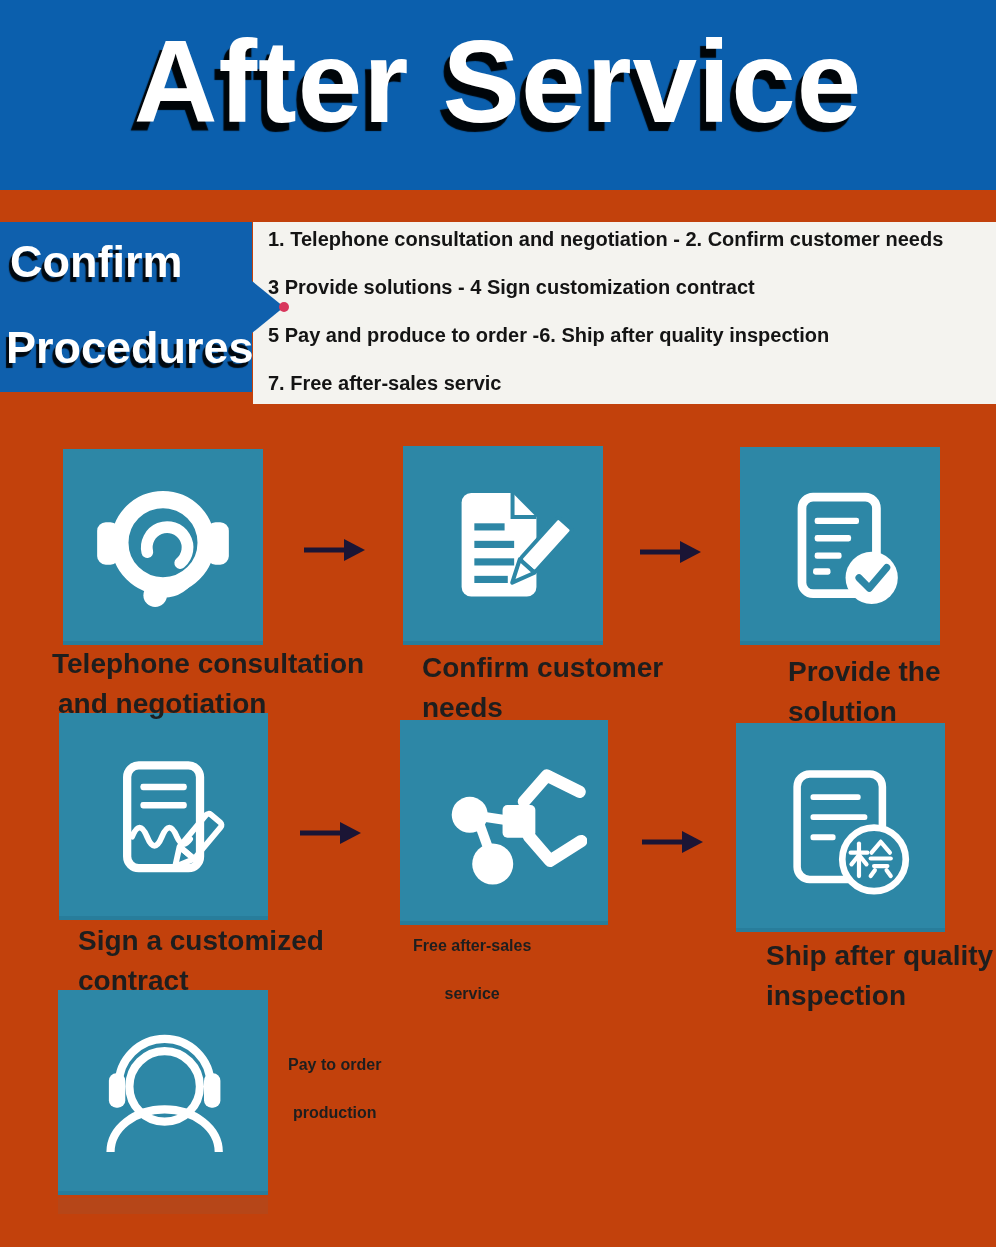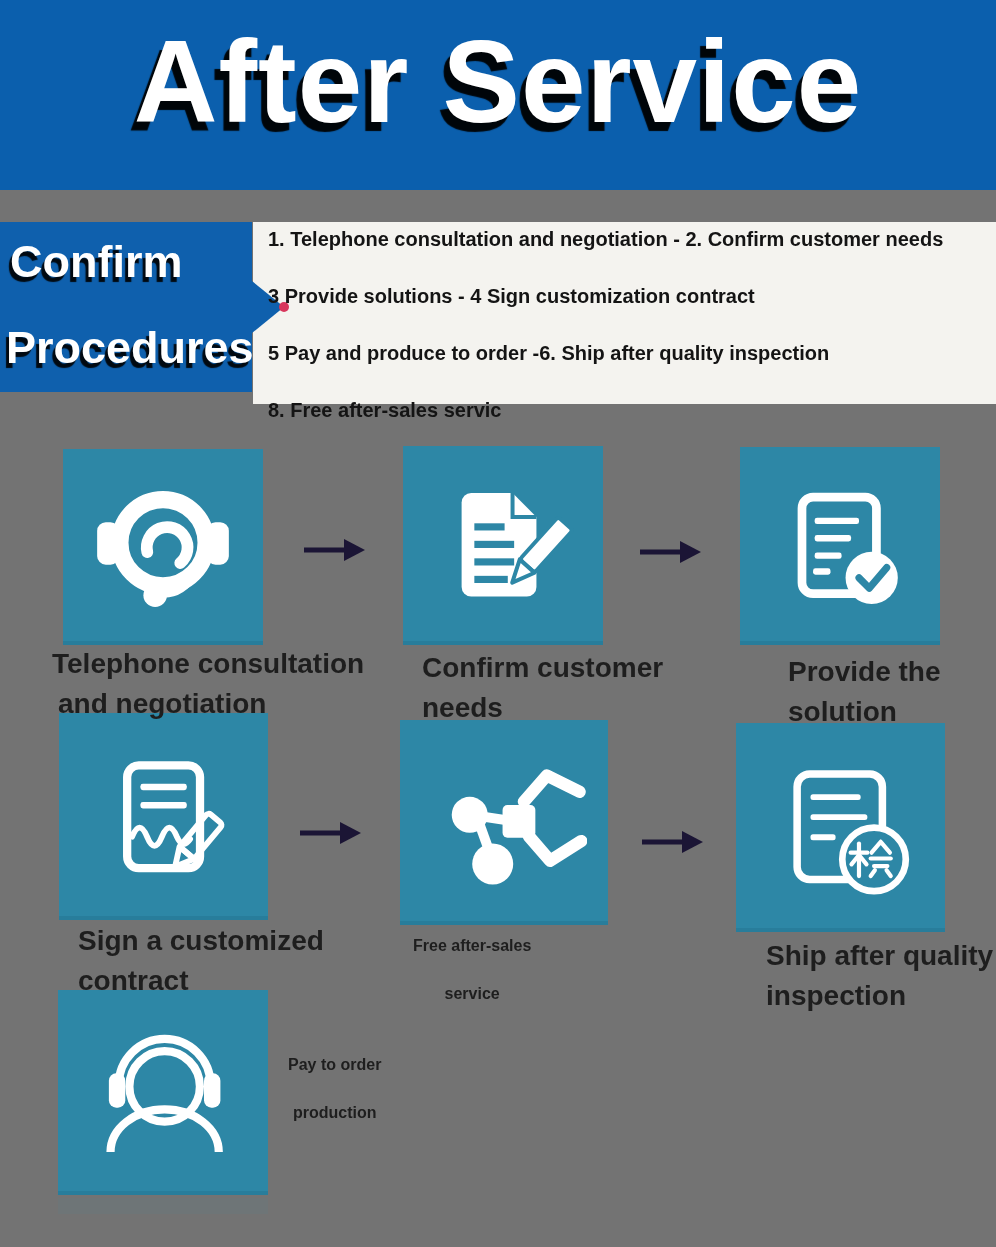--- a/index.html
+++ b/index.html
@@ -1,16 +1,16 @@
 <!DOCTYPE html>
 <html><head>
 <meta charset="utf-8">
 <style>
   html,body{margin:0;padding:0;background:#fff;}
-  .page{position:relative;width:996px;height:1247px;background:#737373;
+  .page{position:relative;width:996px;height:1247px;background:#c2410c;
         font-family:"Liberation Sans",sans-serif;overflow:hidden;}
 
   
   .banner{position:absolute;left:0;top:0;width:996px;height:190px;background:#0b5fad;
           display:flex;align-items:center;justify-content:center;}
   .banner h1{margin:0;padding-bottom:26px;font-size:116px;font-weight:bold;color:#ffffff;
              letter-spacing:1px;white-space:nowrap;
              text-shadow:-6px 9px 1px rgba(0,0,0,0.95);}
 
   
@@ -19,21 +19,21 @@
   .ribbon-arrow{position:absolute;left:252px;top:281px;width:0;height:0;
                 border-top:26px solid transparent;border-bottom:26px solid transparent;
                 border-left:32px solid #0f60ad;}
   .ribbon-dot{position:absolute;left:279px;top:302px;width:10px;height:10px;border-radius:50%;
               background:#d8365c;}
   .ribbon-word{position:absolute;color:#ffffff;font-weight:bold;font-size:45px;white-space:nowrap;
                text-shadow:-3px 5px 1px rgba(0,0,0,0.9);}
   .w1{left:10px;top:236px;}
   .w2{left:6px;top:322px;}
   .steps{position:absolute;left:268px;top:226px;margin:0;padding:0;list-style:none;
-         display:flex;flex-direction:column;gap:30px;
+         display:flex;flex-direction:column;gap:21px;
          font-size:20px;font-weight:bold;color:#141414;}
   .steps li{line-height:27px;white-space:nowrap;}
 
   
   .tile{position:absolute;background:#2d87a6;display:flex;align-items:center;justify-content:center;
         box-shadow:inset 0 -4px 0 rgba(10,60,80,0.12);}
   .tile svg{width:80%;height:80%;}
   .arrow{position:absolute;}
   .lbl{position:absolute;font-weight:bold;font-size:28px;color:#1e1e1e;line-height:23px;
        white-space:nowrap;}
@@ -56,21 +56,21 @@
     <div class="panel"></div>
     <div class="ribbon"></div>
     <div class="ribbon-arrow"></div>
     <div class="ribbon-dot"></div>
     <div class="ribbon-word w1">Confirm</div>
     <div class="ribbon-word w2">Procedures</div>
     <ol class="steps">
       <li>1. Telephone consultation and negotiation - 2. Confirm customer needs</li>
       <li>3 Provide solutions - 4 Sign customization contract</li>
       <li>5 Pay and produce to order -6. Ship after quality inspection</li>
-      <li>8. Free after-sales servic</li>
+      <li>7. Free after-sales servic</li>
     </ol>
   </section>
 
   <main>
 
     <div class="tile" style="left:63px;top:449px;width:200px;height:196px">
       <svg viewBox="0 0 200 200">
         <circle cx="100" cy="94" r="55" fill="none" stroke="#fff" stroke-width="22"></circle>
         <path d="M80,106 a26,26 0 1 1 42,14" fill="none" stroke="#fff" stroke-width="15" stroke-linecap="round"></path>
         <rect x="16" y="68" width="28" height="54" rx="11" fill="#fff"></rect>

